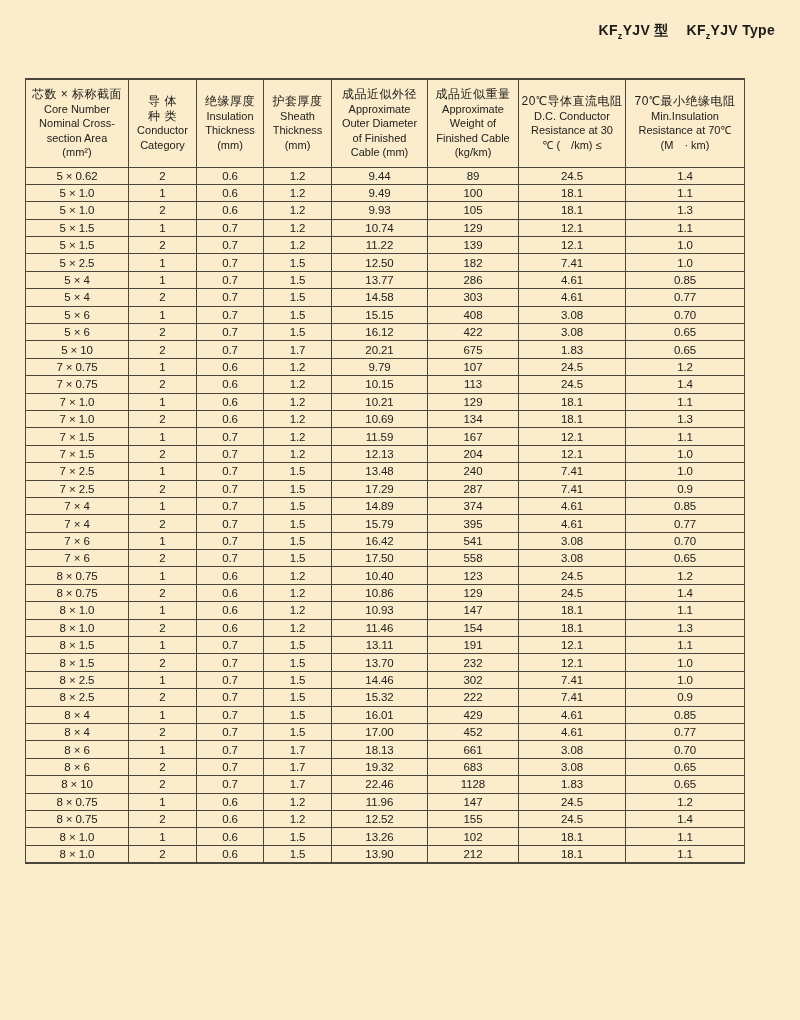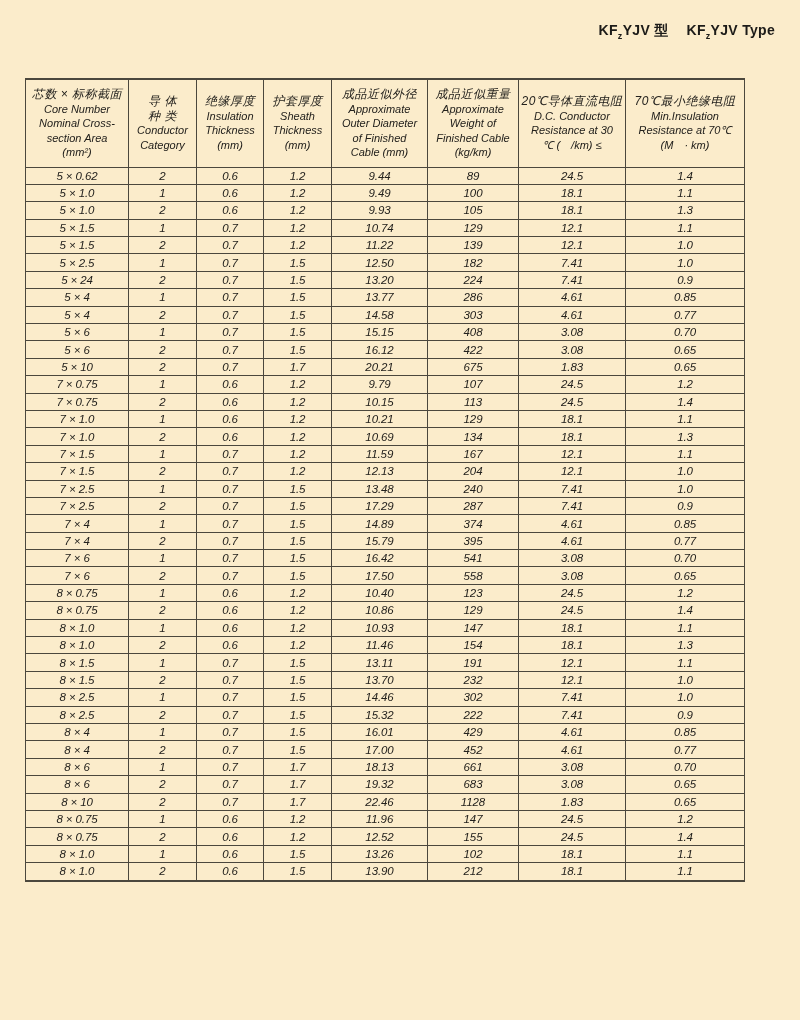--- a/index.html
+++ b/index.html
@@ -32,21 +32,20 @@
     color: #1c1b18;
     margin-top: 24px;
   }
   table.spec {
     position: absolute;
     top: 78px; left: 25px;
     width: 719px;
     border-collapse: collapse;
     table-layout: fixed;
     background: #fbeccb;
-    font-style: italic;
   }
   table.spec th, table.spec td {
     border: 1px solid #4b473d;
     text-align: center;
     vertical-align: middle;
     overflow: hidden;
     white-space: nowrap;
   }
   table.spec { border-top: 2px solid #4b473d; border-bottom: 2px solid #4b473d; }
   table.spec th {
@@ -207,30 +206,20 @@
           <td>5 × 2.5</td>
           <td>1</td>
           <td>0.7</td>
           <td>1.5</td>
           <td>12.50</td>
           <td>182</td>
           <td>7.41</td>
           <td>1.0</td>
         </tr>
         <tr>
-          <td>5 × 24</td>
-          <td>2</td>
-          <td>0.7</td>
-          <td>1.5</td>
-          <td>13.20</td>
-          <td>224</td>
-          <td>7.41</td>
-          <td>0.9</td>
-        </tr>
-        <tr>
           <td>5 × 4</td>
           <td>1</td>
           <td>0.7</td>
           <td>1.5</td>
           <td>13.77</td>
           <td>286</td>
           <td>4.61</td>
           <td>0.85</td>
         </tr>
         <tr>

